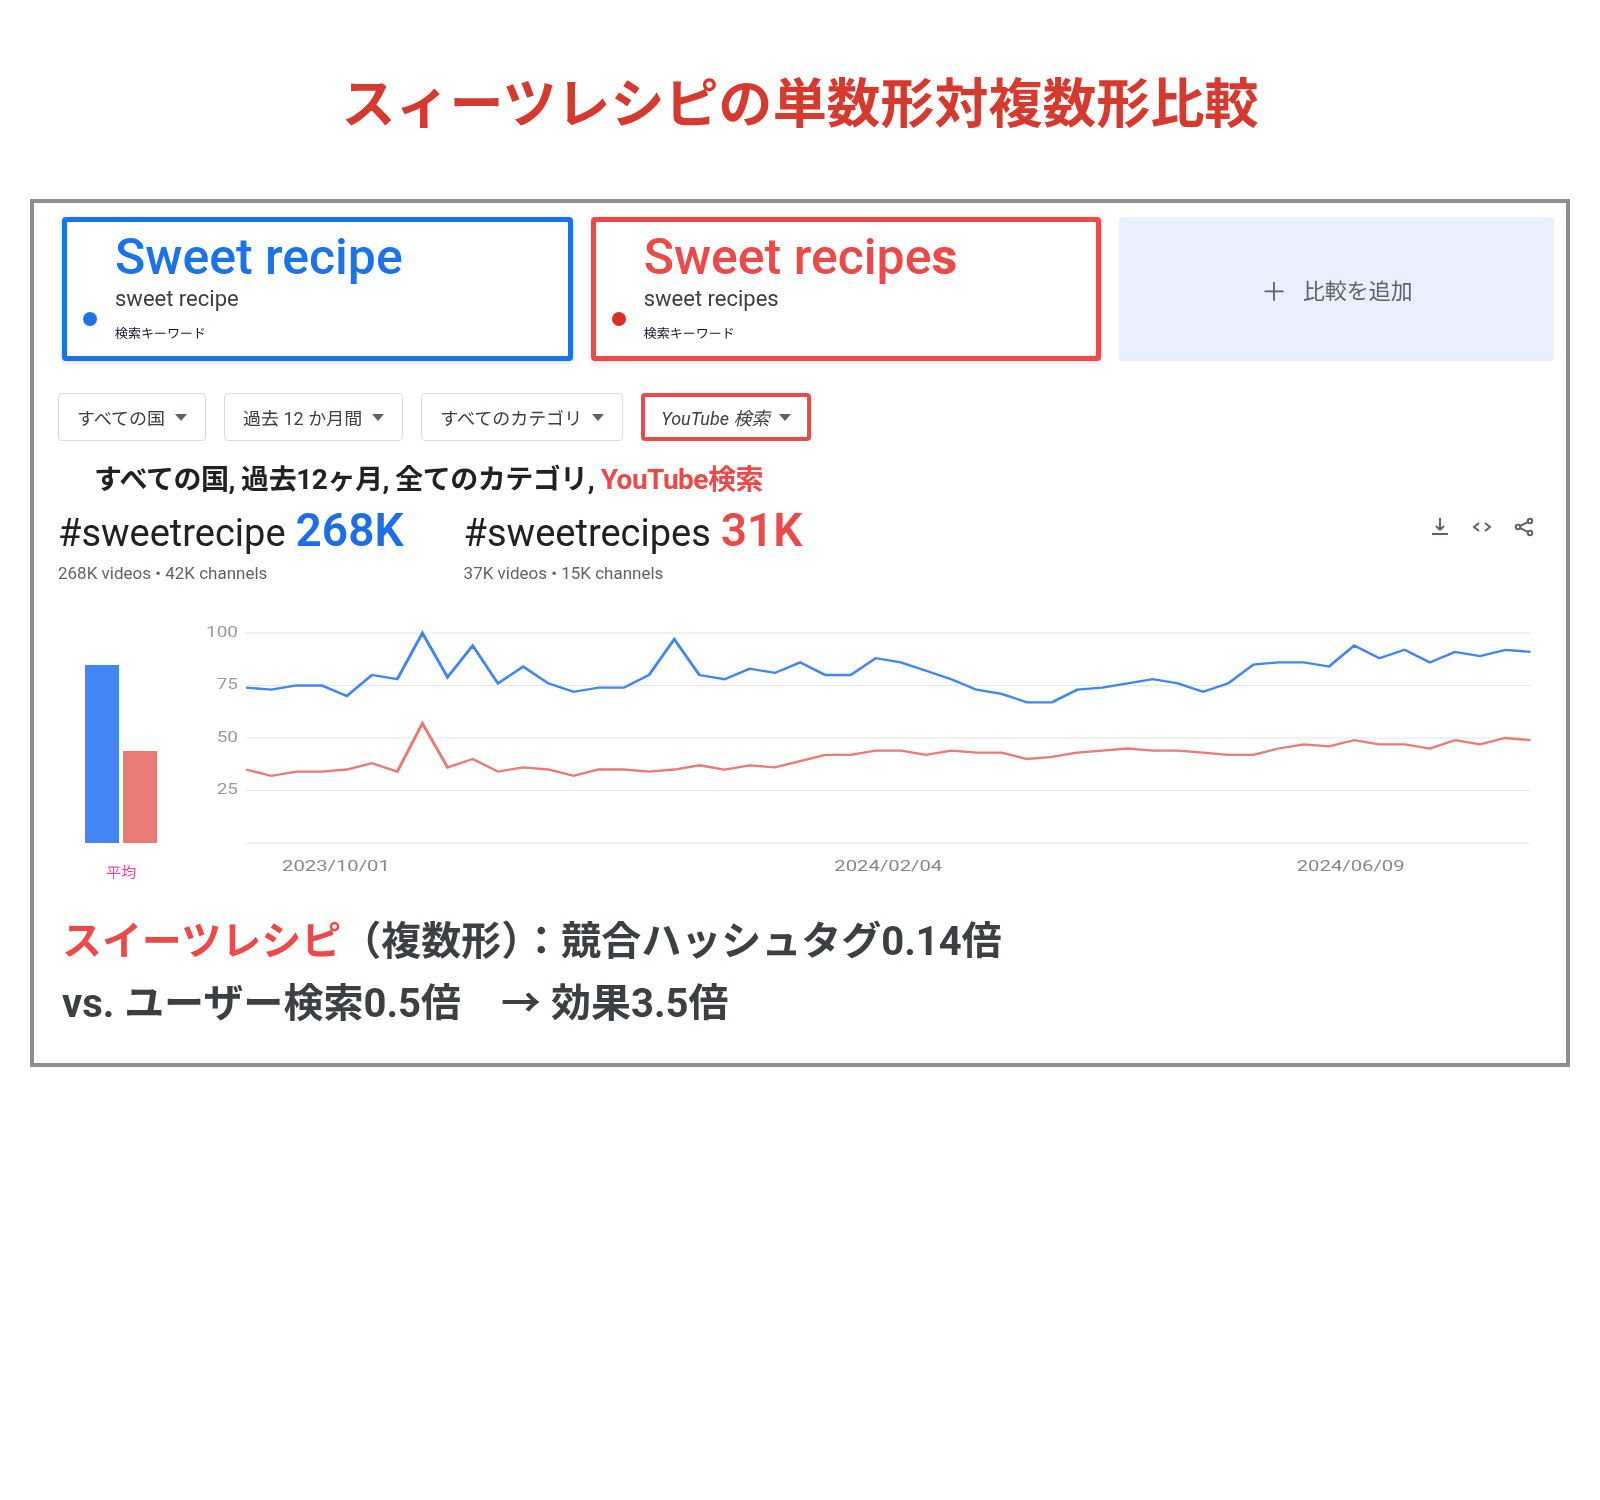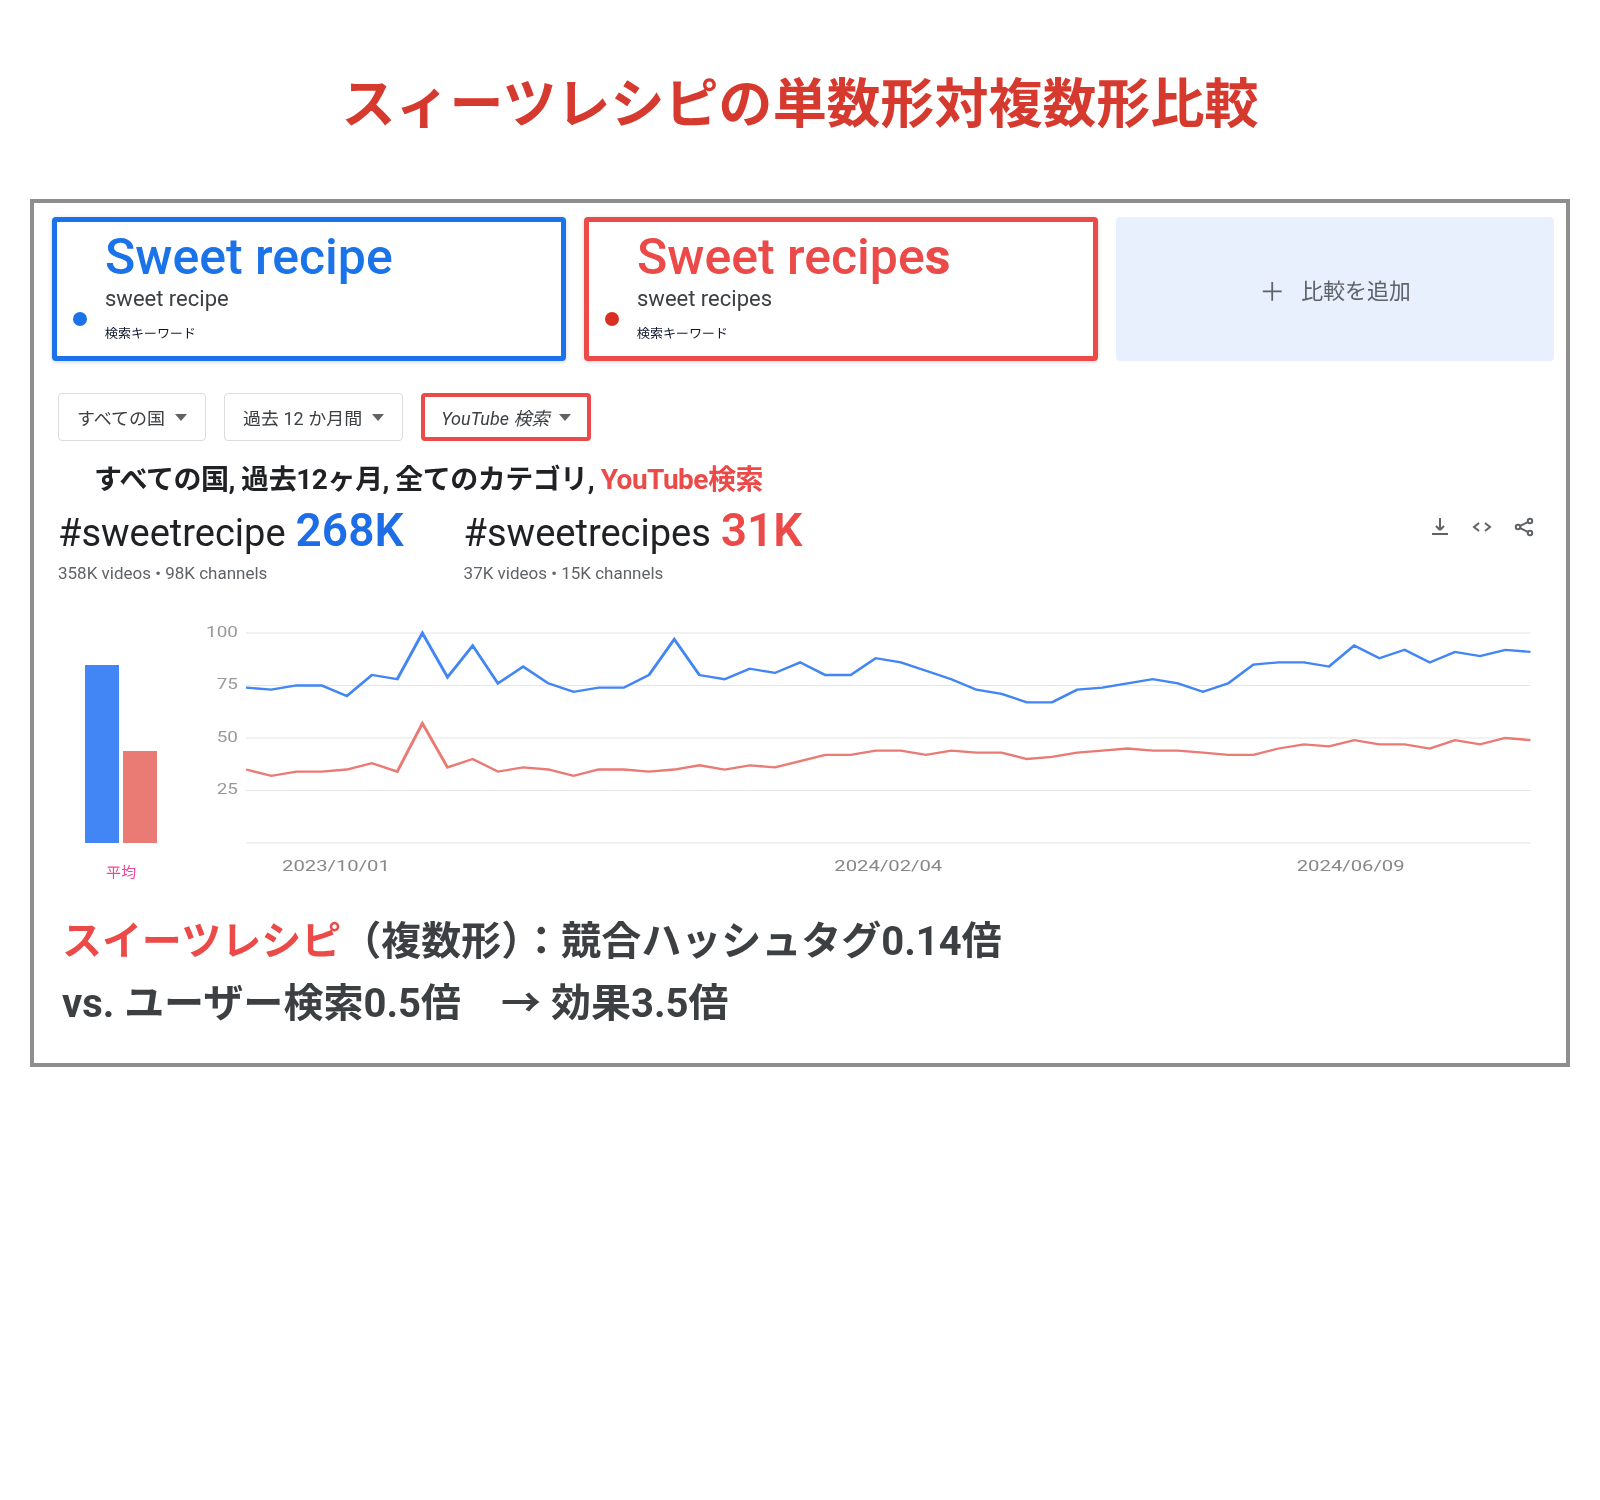--- a/index.html
+++ b/index.html
@@ -20,21 +20,21 @@
   .panel {
     border: 4px solid #8e8e8e;
     background: #fff;
     padding: 0;
   }
 
   
   .compare-row {
     display: flex;
     gap: 18px;
-    padding: 14px 12px 24px 18px;
+    padding: 14px 12px 24px 28px;
     background: #fff;
   }
   .compare-card {
     flex: 1;
     position: relative;
     background: #fff;
     box-shadow: 0 1px 4px rgba(0,0,0,0.18);
     border-radius: 4px;
     padding: 10px 18px 14px 48px;
   }
@@ -147,40 +147,44 @@
 
   <div class="filter-row">
     <div class="chip">
       <span>すべての国</span>
         <span class="caret"></span>
     </div>
     <div class="chip">
       <span>過去 12 か月間</span>
         <span class="caret"></span>
     </div>
+    <div class="chip">
+      <span>すべてのカテゴリ</span>
+        <span class="caret"></span>
+    </div>
     <div class="chip hl">
       <span>YouTube 検索</span>
         <span class="caret"></span>
     </div>
   </div>
 
   <div class="anno-row">
     <span>すべての国</span><span>,</span>
     <span>過去12ヶ月</span><span>,</span>
     <span>全てのカテゴリ</span><span>,</span>
     <span class="hl">YouTube検索</span>
   </div>
 
   <div class="hash-row">
     <div class="hash-block">
       <div class="hash-line">
         <span class="hash-tag">#sweetrecipe</span>
         <span class="hash-num-blue">268K</span>
       </div>
-      <div class="hash-sub">358K videos • 98K channels</div>
+      <div class="hash-sub">268K videos • 42K channels</div>
     </div>
     <div class="hash-block" style="margin-left:40px">
       <div class="hash-line">
         <span class="hash-tag">#sweetrecipes</span>
         <span class="hash-num-red">31K</span>
       </div>
       <div class="hash-sub">37K videos • 15K channels</div>
     </div>
     <div class="hash-spacer"></div>
     <div class="icon-row">

